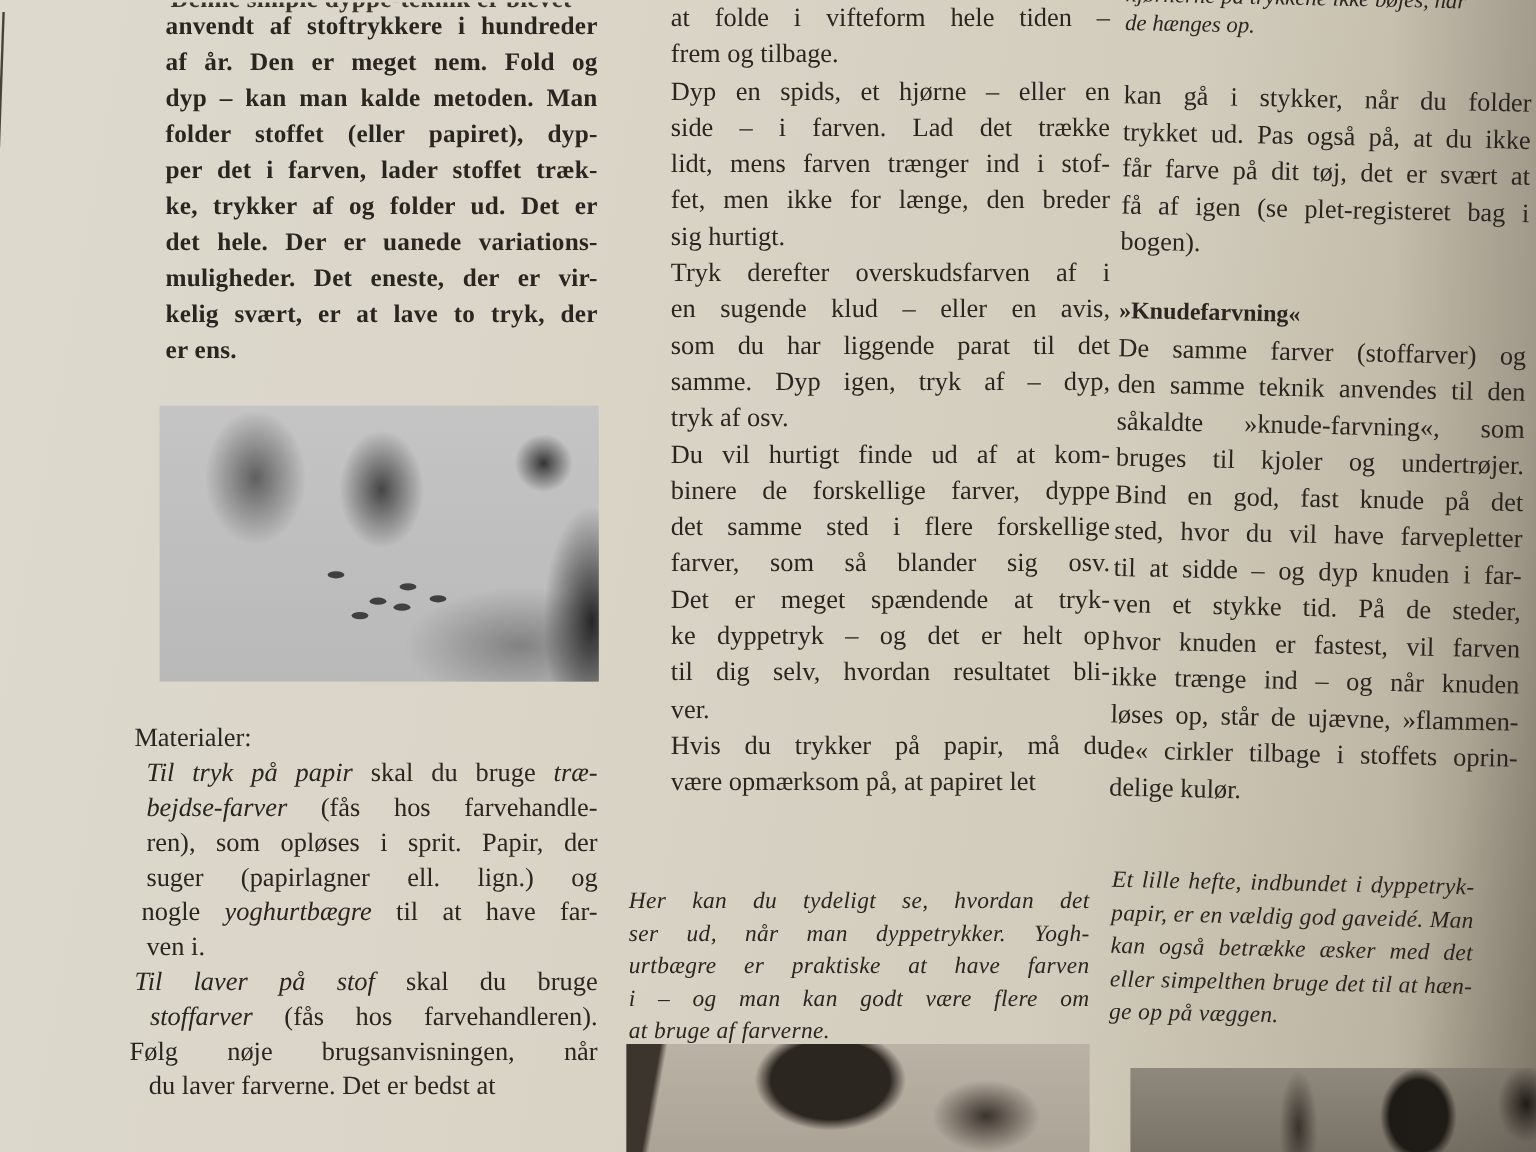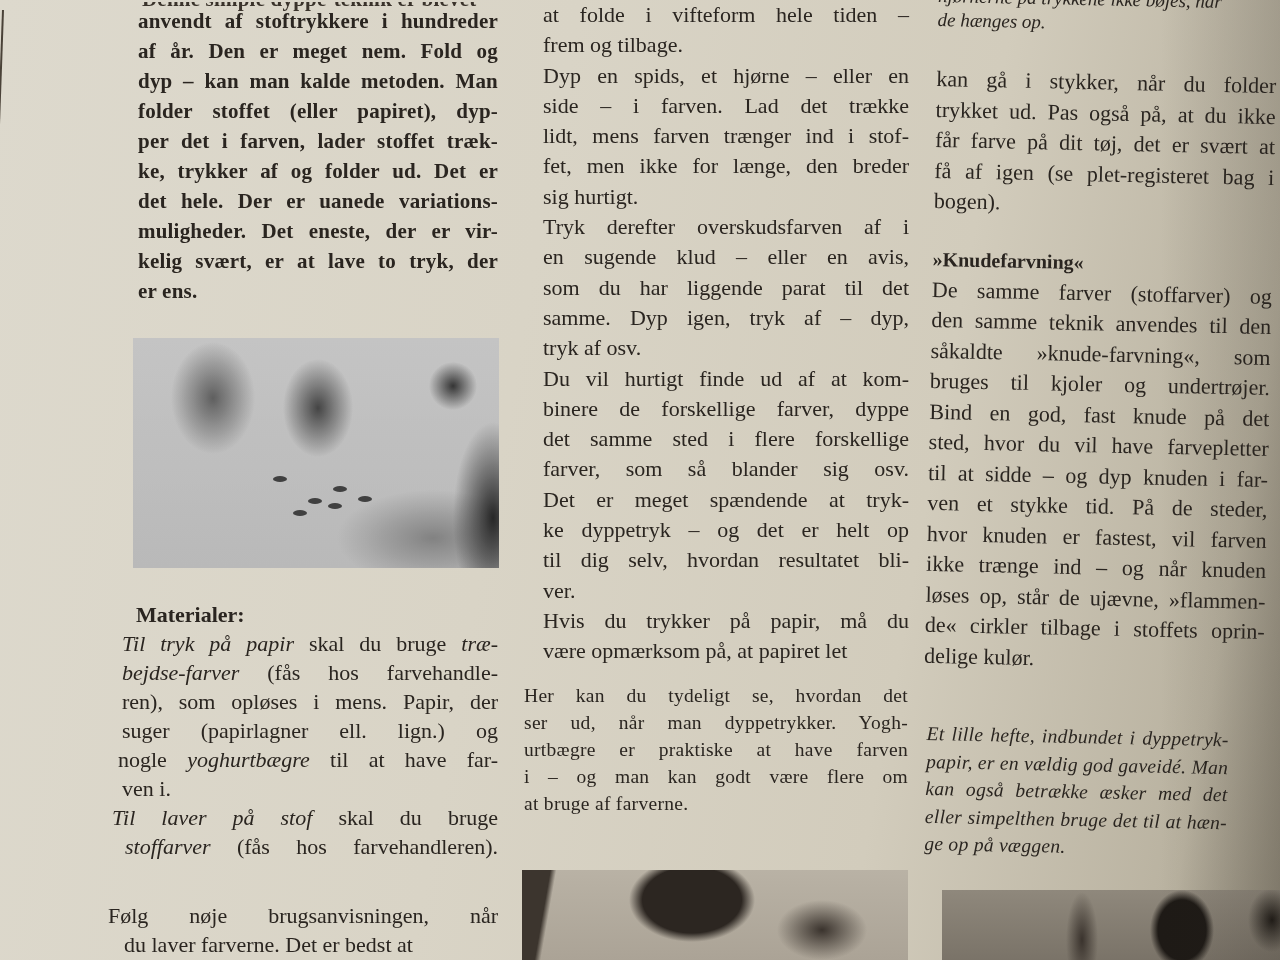--- a/index.html
+++ b/index.html
@@ -28,26 +28,26 @@
       radial-gradient(ellipse 60px 80px at 80px 60px, #6a5f54 0%, rgba(106,95,84,0) 70%),
       radial-gradient(ellipse 50px 70px at 185px 70px, #4e463d 0%, rgba(78,70,61,0) 70%),
       radial-gradient(ellipse 30px 30px at 320px 48px, #3e3730 0%, rgba(62,55,48,0) 80%),
       radial-gradient(ellipse 50px 120px at 360px 180px, #2f2a25 0%, rgba(47,42,37,0) 80%),
       radial-gradient(ellipse 120px 60px at 300px 200px, #8a8175 0%, rgba(138,129,117,0) 80%),
       linear-gradient(180deg, #c6c0b4, #bdb6a9);
     filter: grayscale(1) contrast(1.05);
   }
   #photo1 .spot { position: absolute; width: 14px; height: 6px; border-radius: 50%; background: #4a423a; }
   #col1 .materials { position: absolute; left: 0; top: 600px; width: 390px; font-size: 22px; line-height: 29px; }
-  #col1 .materials .head { font-weight: bold; font-size: 22px; margin-left: 28px; }
+  #col1 .materials .head { font-weight: normal; font-size: 22px; margin-left: 4px; }
 
   
   #col2 { left: 538px; top: 0; width: 372px; font-size: 22px; line-height: 30.3px; }
-  #col2 .body { position: absolute; left: 5px; top: 0; width: 366px; }
-  #col2 .caption { position: absolute; left: -14px; top: 682px; width: 384px; font-size: 19.5px; line-height: 27px; letter-spacing: 0.3px; }
+  #col2 .body { position: absolute; left: 21px; top: 0; width: 366px; }
+  #col2 .caption { position: absolute; left: -14px; top: 738px; width: 384px; font-style: italic; font-size: 19.5px; line-height: 27px; letter-spacing: 0.3px; }
   #photo2 {
     position: absolute; left: 522px; top: 870px; width: 386px; height: 90px;
     background:
       linear-gradient(100deg, #3c352e 0px, #3c352e 28px, rgba(0,0,0,0) 34px),
       radial-gradient(ellipse 90px 60px at 170px 30px, #2c2621 0%, #2c2621 55%, rgba(44,38,33,0) 70%),
       radial-gradient(ellipse 60px 40px at 300px 60px, #3a332d 0%, rgba(58,51,45,0) 75%),
       linear-gradient(180deg, #b9b2a5, #aba396);
   }
 
   
@@ -90,27 +90,27 @@
         <span class="line just">muligheder. Det eneste, der er vir-</span>
         <span class="line just">kelig svært, er at lave to tryk, der</span>
         <span class="line">er ens.</span>
       </div>
   </div>
   <div class="materials">
     <div class="head line">Materialer:</div>
     <div id="materials-lines">
         <span class="line just" style="margin-left: 14px; font-family: Liberation Serif, serif;"><span class="it">Til tryk på papir</span><span> skal du bruge </span><span class="it">træ-</span></span>
         <span class="line just" style="margin-left: 14px;"><span class="it">bejdse-farver</span><span> (fås hos farvehandle-</span></span>
-        <span class="line just" style="margin-left: 14px;"><span>ren), som opløses i mens. Papir, der</span></span>
+        <span class="line just" style="margin-left: 14px;"><span>ren), som opløses i sprit. Papir, der</span></span>
         <span class="line just" style="margin-left: 14px;"><span>suger (papirlagner ell. lign.) og</span></span>
         <span class="line just" style="margin-left: 10px;"><span>nogle </span><span class="it">yoghurtbægre</span><span> til at have far-</span></span>
         <span class="line" style="margin-left: 14px;"><span>ven i.</span></span>
         <span class="line just" style="margin-left: 4px;"><span class="it">Til laver på stof</span><span> skal du bruge</span></span>
         <span class="line just" style="margin-left: 17px;"><span class="it">stoffarver</span><span> (fås hos farvehandleren).</span></span>
-        <span class="line just" style="margin-left: 0px; margin-top: 40px;"><span>Følg nøje brugsanvisningen, når</span></span>
+        <span class="line just" style="margin-left: 0px;"><span>Følg nøje brugsanvisningen, når</span></span>
         <span class="line" style="margin-left: 16px;"><span>du laver farverne. Det er bedst at</span></span>
       </div>
   </div>
 </div>
 
 <div id="photo1">
   <span class="spot" style="left:140px;top:138px"></span>
   <span class="spot" style="left:175px;top:160px"></span>
   <span class="spot" style="left:200px;top:148px"></span>
   <span class="spot" style="left:160px;top:172px"></span>

